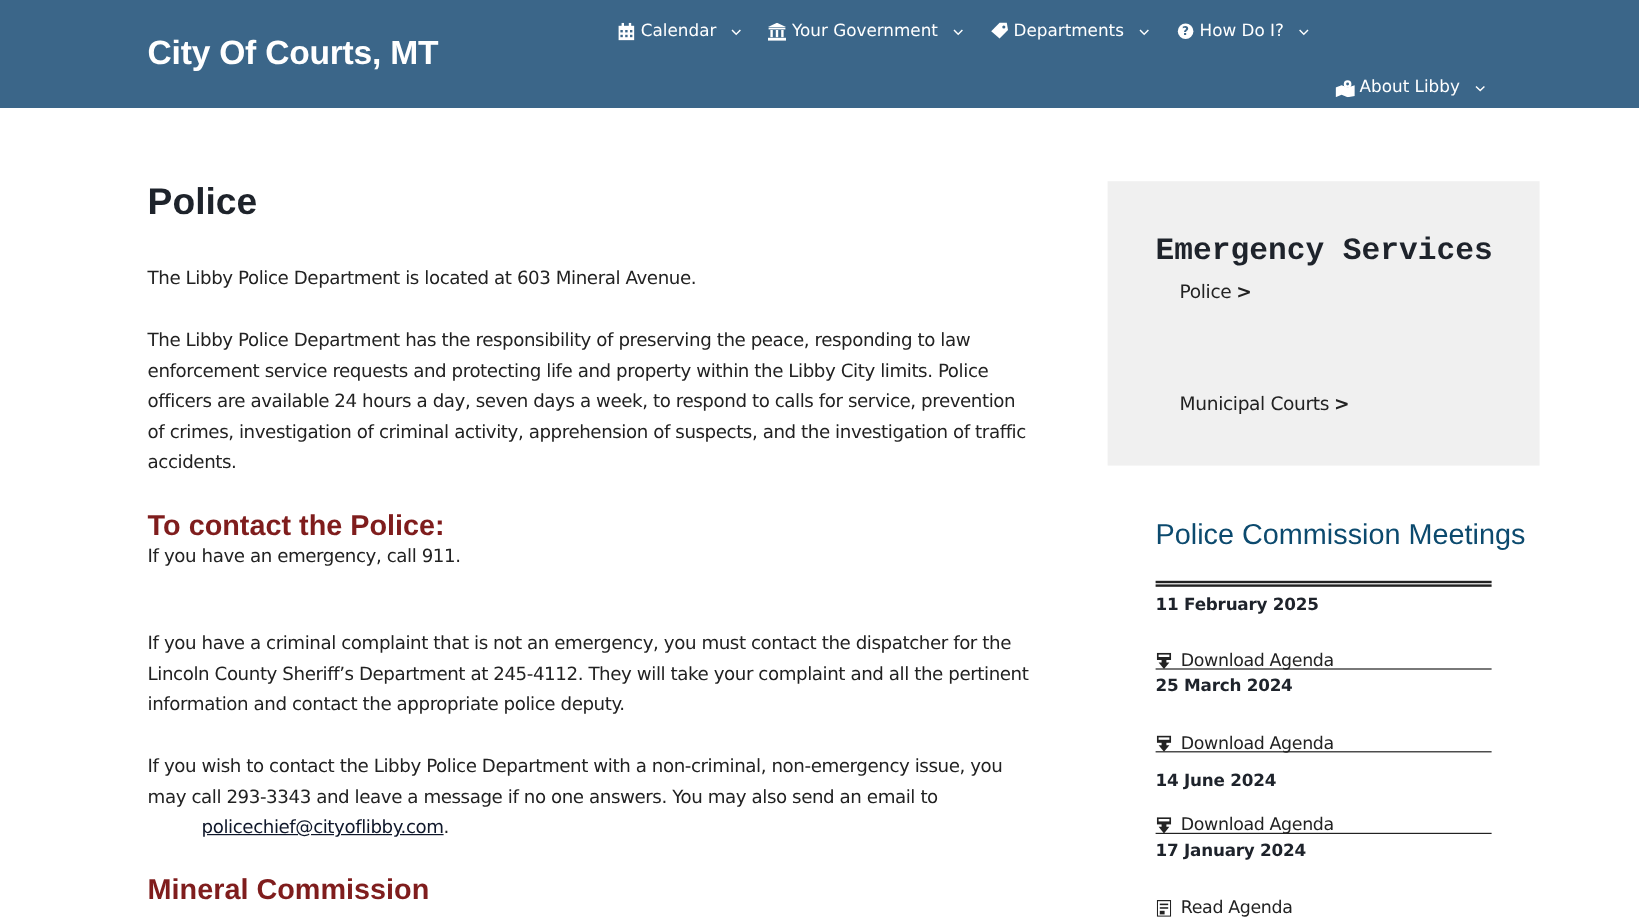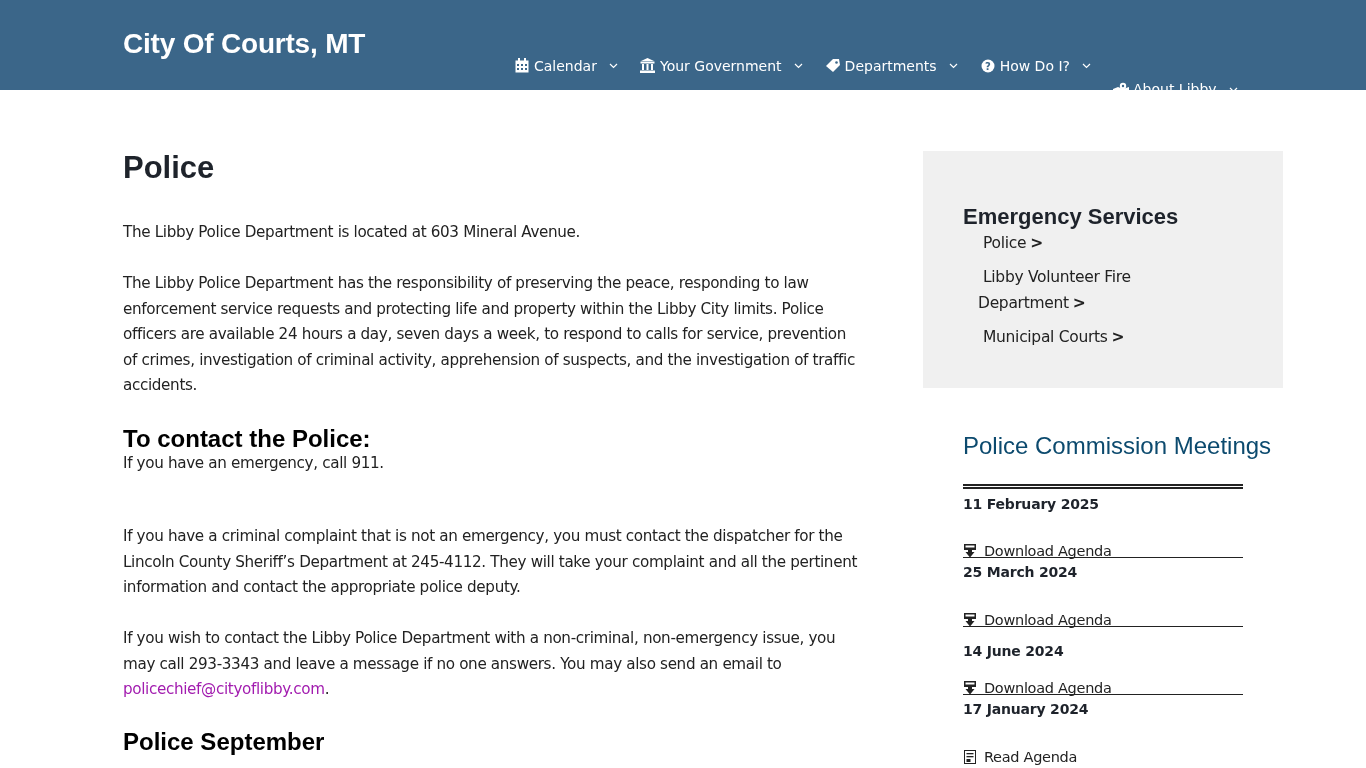--- a/index.html
+++ b/index.html
@@ -9,21 +9,21 @@
   .header {
     position: absolute; left: 0; top: 0; width: 1366px; height: 90px;
     background: #3b6689;
   }
   .site-title {
     position: absolute; left: 123px; top: 28px;
     font-family: "Liberation Sans", sans-serif; font-weight: bold;
     font-size: 28px; color: #ffffff; letter-spacing: -0.2px;
     text-decoration: none;
   }
-  .nav { position: absolute; top: 34px; left: 514px; display: flex; align-items: center; }
+  .nav { position: absolute; top: 18px; left: 514px; display: flex; align-items: flex-start; }
   .nav-item {
     display: flex; align-items: center; color: #ffffff;
     font-family: "DejaVu Sans", sans-serif; font-size: 14px; cursor: pointer;
     margin-right: 22px; white-space: nowrap;
   }
   .nav-item .ico { width: 16px; height: 16px; margin-right: 4px; display: inline-flex; align-items: center; justify-content: center; }
   .nav-item .chev { margin-left: 12px; width: 9px; height: 9px; display: inline-flex; }
   .nav-item:last-child { margin-right: 0; margin-top: 47px; }
 
   .main { position: absolute; left: 123px; top: 90px; width: 740px; }
@@ -31,31 +31,31 @@
     position: absolute; left: 0; top: 60px;
     font-family: "Liberation Sans", sans-serif; font-weight: bold; font-size: 31px; color: #1e232b;
   }
   .p {
     position: absolute; left: 0; width: 740px;
     font-family: "DejaVu Sans", sans-serif; font-size: 15.2px; line-height: 25.5px; color: #222;
     letter-spacing: -0.35px;
   }
   .h2 {
     position: absolute; left: 0;
-    font-family: "Liberation Sans", sans-serif; font-weight: bold; font-size: 24px; color: #000000;
-  }
-  .email-link { color: #a21caf; cursor: pointer; }
+    font-family: "Liberation Sans", sans-serif; font-weight: bold; font-size: 24px; color: #7f1d1d;
+  }
+  .email-link { color: #0f172a; text-decoration: underline; cursor: pointer; margin-left: 45px; }
 
   .sidebar-box {
     position: absolute; left: 923px; top: 151px; width: 360px; height: 237px;
     background: #f0f0f0;
   }
   .sidebar-box .title {
-    position: absolute; left: 40px; top: 53px;
-    font-family: Liberation Sans, sans-serif; font-weight: bold; font-size: 22px; color: #1e232b;
+    position: absolute; left: 40px; top: 43px;
+    font-family: Liberation Mono, monospace; font-weight: bold; font-size: 26px; color: #1e232b;
   }
   .side-link {
     position: absolute; font-family: "DejaVu Sans", sans-serif; font-size: 15.5px; color: #222;
     cursor: pointer; letter-spacing: -0.3px; line-height: 26px;
   }
   .side-link .gt { display: inline-block; margin-left: 4px; font-weight: bold; }
 
   .meetings { position: absolute; left: 963px; top: 430px; width: 280px; }
   .meetings .title {
     font-family: "Liberation Sans", sans-serif; font-size: 24px; color: #0c4a6e; position: absolute; top: 2px; left: 0; white-space: nowrap;
@@ -166,32 +166,28 @@
 </div>
 
 <div class="main">
   <h1 class="page-title">Police</h1>
   <p class="p" style="top:130px;">The Libby Police Department is located at 603 Mineral Avenue.</p>
   <p class="p" style="top:181px;">The Libby Police Department has the responsibility of preserving the peace, responding to law enforcement service requests and protecting life and property within the Libby City limits.  Police officers are available 24 hours a day, seven days a week, to respond to calls for service, prevention of crimes,  investigation of criminal activity, apprehension of suspects, and the investigation of traffic accidents.</p>
   <h2 class="h2" style="top:335px;">To contact the Police:</h2>
   <p class="p" style="top:361px;">If you have an emergency, call 911.</p>
   <p class="p" style="top:434px;">If you have a criminal complaint that is not an emergency, you must contact the dispatcher for the Lincoln County Sheriff’s Department at 245-4112.  They will take your complaint and all the pertinent information and contact the appropriate police deputy.</p>
   <p class="p" style="top:536px;"><span>If you wish to contact the Libby Police Department with a non-criminal, non-emergency issue, you may call 293-3343 and leave a message if no one answers.  You may also send an email to </span><a class="email-link">policechief@cityoflibby.com</a><span>.</span></p>
-  <h2 class="h2" style="top:638px;">Police September</h2>
+  <h2 class="h2" style="top:638px;">Mineral Commission</h2>
 </div>
 
 <div class="sidebar-box">
   <div class="title">Emergency Services</div>
   <div class="side-link" style="left:60px; top:79px;">
     <span>Police</span><span class="gt">&gt;</span>
   </div>
-  <div class="side-link" style="left:55px; top:113px;">
-    <div style="padding-left:5px;">Libby Volunteer Fire</div>
-    <div><span>Department</span><span class="gt">&gt;</span></div>
-  </div>
   <div class="side-link" style="left:60px; top:173px;">
     <span>Municipal Courts</span><span class="gt">&gt;</span>
   </div>
 </div>
 
 <div class="meetings">
   <div class="title">Police Commission Meetings</div>
   <div class="rule-double"></div>
 
   <div class="m-date" style="top:66px;">11 February 2025</div>

